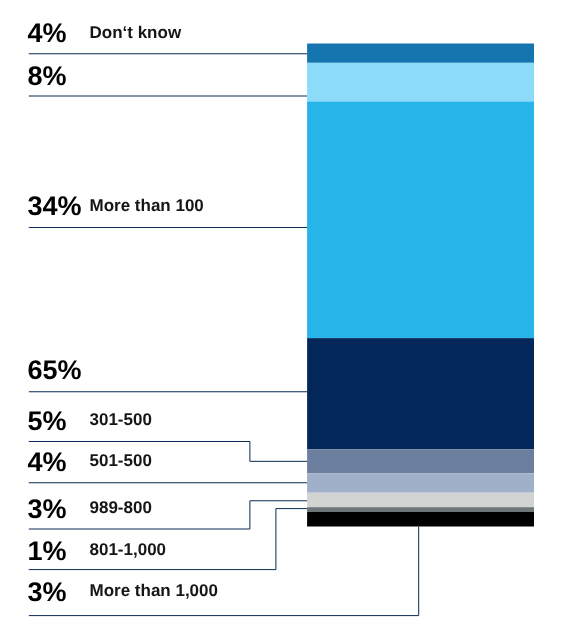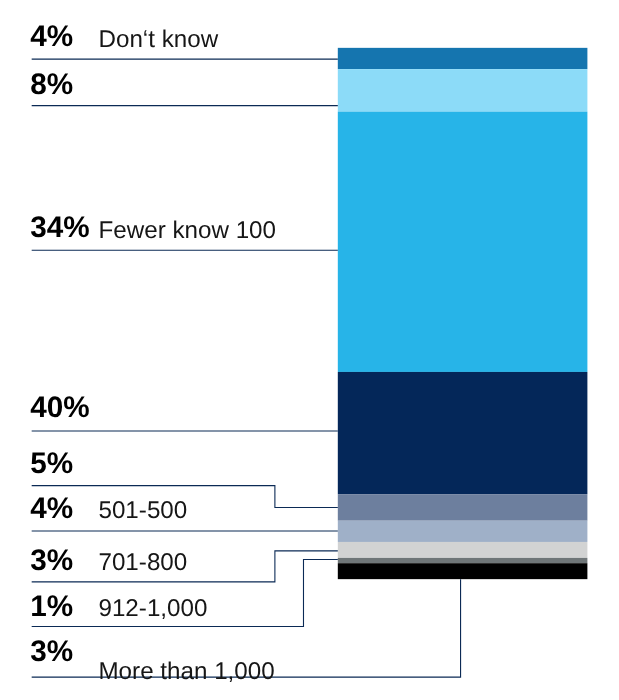--- a/index.html
+++ b/index.html
@@ -18,22 +18,22 @@
   #labels{position:absolute;left:0;top:0;width:563px;height:636px;}
   .row{position:absolute;left:0;width:300px;height:26px;}
   .pct{
     position:absolute;left:27.4px;top:0;
     font-weight:bold;color:#000;
     font-size:27px;line-height:normal;
     white-space:nowrap;
   }
   .lbl{
     position:absolute;left:89.5px;
-    font-weight:normal;color:#161616;
-    font-size:22px;line-height:normal;
+    font-weight:bold;color:#161616;
+    font-size:17px;line-height:normal;
     white-space:nowrap;
   }
 </style>
 </head>
 <body>
 
 <div id="stage">
 
   <svg class="layer" viewBox="0 0 563 636">
     <g id="bar-group">
@@ -66,45 +66,46 @@
       <span class="pct">4%</span>
       <span class="lbl" style="top:5.7px">Don‘t know</span>
     </div>
 
     <div class="row" style="top:60.6px">
       <span class="pct">8%</span>
     </div>
 
     <div class="row" style="top:191.3px">
       <span class="pct">34%</span>
-      <span class="lbl" style="top:4.4px">Fewer know 100</span>
+      <span class="lbl" style="top:4.4px">More than 100</span>
     </div>
 
     <div class="row" style="top:355.2px">
-      <span class="pct">40%</span>
+      <span class="pct">65%</span>
     </div>
 
     <div class="row" style="top:406.1px">
       <span class="pct">5%</span>
+      <span class="lbl" style="top:4.1px">301-500</span>
     </div>
 
     <div class="row" style="top:446.7px">
       <span class="pct">4%</span>
       <span class="lbl" style="top:4.1px">501-500</span>
     </div>
 
     <div class="row" style="top:493.5px">
       <span class="pct">3%</span>
-      <span class="lbl" style="top:4.1px">701-800</span>
+      <span class="lbl" style="top:4.1px">989-800</span>
     </div>
 
     <div class="row" style="top:535.9px">
       <span class="pct">1%</span>
-      <span class="lbl" style="top:4.1px">912-1,000</span>
+      <span class="lbl" style="top:4.1px">801-1,000</span>
     </div>
 
     <div class="row" style="top:577.4px">
       <span class="pct">3%</span>
-      <span class="lbl" style="top:20px">More than 1,000</span>
+      <span class="lbl" style="top:4.0px">More than 1,000</span>
     </div>
 
   </div>
 </div>
 
 </body></html>

